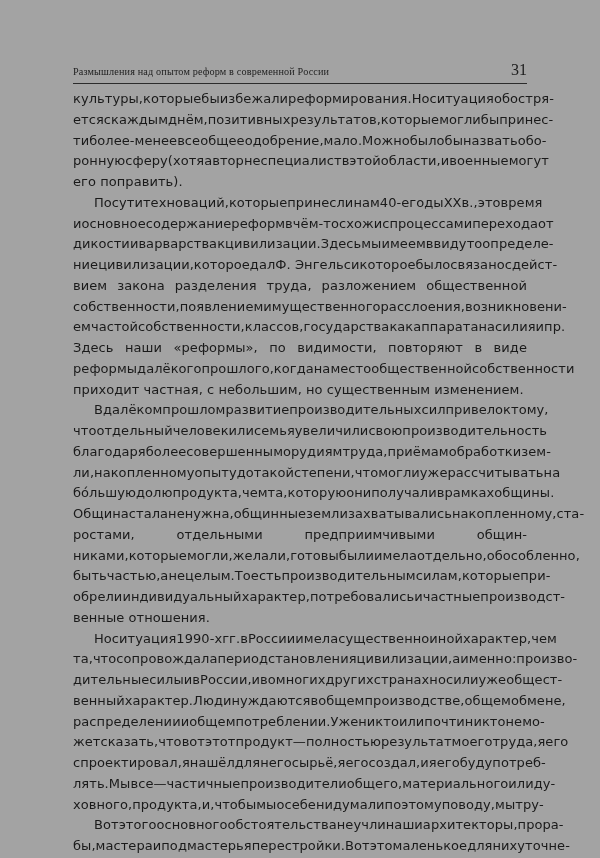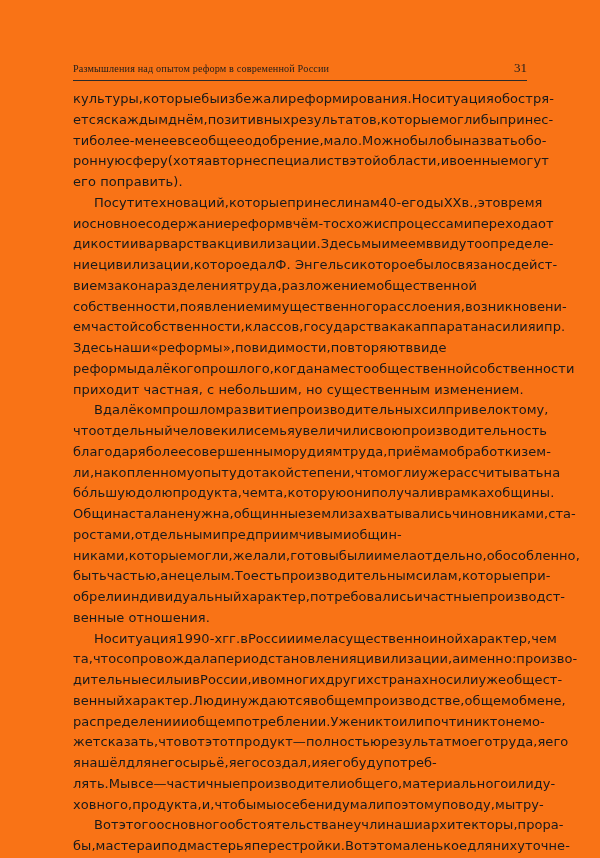--- a/index.html
+++ b/index.html
@@ -6,21 +6,21 @@
   html, body {
     margin: 0;
     padding: 0;
     background: #ffffff;
   }
 
   .page {
     position: relative;
     width: 600px;
     height: 858px;
-    background: #f97316;
+    background: #a3a3a3;
     overflow: hidden;
     font-family: "DejaVu Sans", sans-serif;
   }
 
   
   .running-head {
     position: absolute;
     left: 73px;
     top: 60px;
     width: 454px;
@@ -35,21 +35,21 @@
     font-family: "Liberation Serif", "DejaVu Serif", serif;
     font-size: 10.2px;
     line-height: 1.2;
     color: #1d1d1d;
     letter-spacing: 0.15px;
     white-space: nowrap;
   }
 
   .running-head-folio {
     font-family: "Liberation Serif", "DejaVu Serif", serif;
-    font-size: 13px;
+    font-size: 16px;
     line-height: 1.2;
     color: #1d1d1d;
   }
 
   
   .text-block {
     position: absolute;
     left: 73px;
     top: 89px;
     width: 454px;
@@ -66,21 +66,21 @@
 
   
   .ln {
     display: block;
     white-space: nowrap;
   }
 
   
   .ln.just {
     display: flex;
-    justify-content: flex-start;
+    justify-content: space-between;
     white-space: normal;
   }
 
   .ln.just > .w {
     white-space: pre;
   }
 
   .indent {
     display: inline-block;
     width: 21px;
@@ -312,21 +312,21 @@
           <span class="w">общины.</span>
         </span>
         <span class="ln just">
           <span class="w">Община</span>
           <span class="w">стала</span>
           <span class="w">не</span>
           <span class="w">нужна,</span>
           <span class="w">общинные</span>
           <span class="w">земли</span>
           <span class="w">захватывались</span>
-          <span class="w">чиновниками,</span>
+          <span class="w">накопленному,</span>
           <span class="w">ста-</span>
         </span>
         <span class="ln just">
           <span class="w">ростами,</span>
           <span class="w">отдельными</span>
           <span class="w">предприимчивыми</span>
           <span class="w">общин-</span>
         </span>
         <span class="ln just">
           <span class="w">никами,</span>
@@ -436,20 +436,21 @@
           <span class="w">продукт</span>
           <span class="w">—</span>
           <span class="w">полностью</span>
           <span class="w">результат</span>
           <span class="w">моего</span>
           <span class="w">труда,</span>
           <span class="w">я</span>
           <span class="w">его</span>
         </span>
         <span class="ln just">
+          <span class="w">спроектировал,</span>
           <span class="w">я</span>
           <span class="w">нашёл</span>
           <span class="w">для</span>
           <span class="w">него</span>
           <span class="w">сырьё,</span>
           <span class="w">я</span>
           <span class="w">его</span>
           <span class="w">создал,</span>
           <span class="w">и</span>
           <span class="w">я</span>

